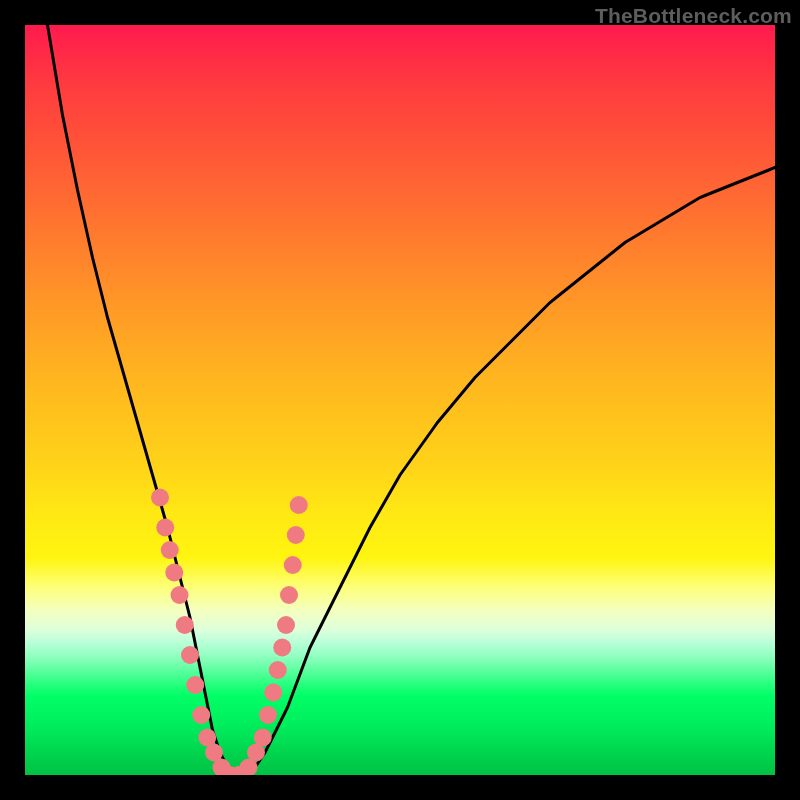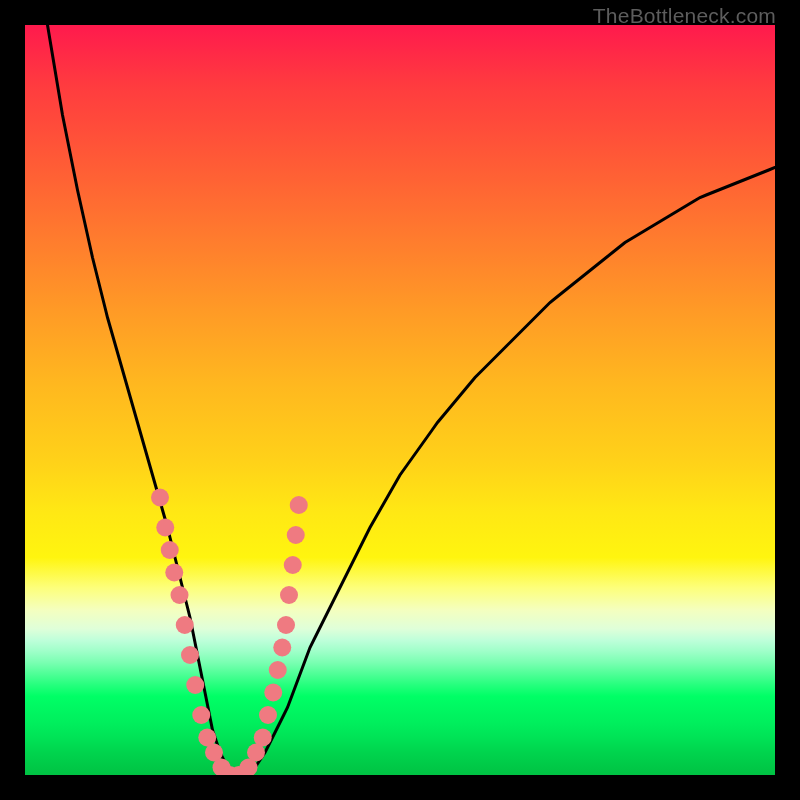--- a/index.html
+++ b/index.html
@@ -57,25 +57,25 @@
   }
   svg.curve {
     position: absolute;
     left: 0; top: 0;
     width: 750px;
     height: 750px;
   }
   .watermark {
     position: absolute;
     top: 4px;
-    right: 24px;
+    right: 8px;
     color: #5d5d5d;
     font-size: 21px;
     letter-spacing: 0.2px;
-    font-weight: 400;
+    font-weight: 700;
   }
 </style>
 </head>
 <body>
 
 <div class="frame">
   <div class="plot-area">
     <div class="gradient-bg"></div>
     <svg class="curve" viewBox="0 0 750 750" preserveAspectRatio="none">
       <path id="curve-path" fill="none" stroke="#000000" stroke-width="3" stroke-linecap="round" d="M22.50,0.00 L25.00,15.00 L27.50,30.00 L30.00,45.00 L32.50,60.00 L35.00,75.00 L37.50,90.00 L40.00,102.50 L42.50,115.00 L45.00,127.50 L47.50,140.00 L50.00,152.50 L52.50,165.00 L55.00,176.25 L57.50,187.50 L60.00,198.75 L62.50,210.00 L65.00,221.25 L67.50,232.50 L70.00,242.50 L72.50,252.50 L75.00,262.50 L77.50,272.50 L80.00,282.50 L82.50,292.50 L85.00,301.25 L87.50,310.00 L90.00,318.75 L92.50,327.50 L95.00,336.25 L97.50,345.00 L100.00,353.75 L102.50,362.50 L105.00,371.25 L107.50,380.00 L110.00,388.75 L112.50,397.50 L115.00,406.25 L117.50,415.00 L120.00,423.75 L122.50,432.50 L125.00,441.25 L127.50,450.00 L130.00,458.75 L132.50,467.50 L135.00,476.25 L137.50,485.00 L140.00,493.75 L142.50,502.50 L143.75,507.50 L145.00,512.50 L146.25,517.50 L147.50,522.50 L148.75,527.50 L150.00,532.50 L151.25,537.50 L152.50,542.50 L153.75,547.50 L155.00,552.50 L156.25,557.50 L157.50,562.50 L158.75,567.50 L160.00,572.50 L161.25,577.50 L162.50,582.50 L163.75,587.50 L165.00,592.50 L166.25,598.75 L167.50,605.00 L168.75,611.25 L170.00,617.50 L171.25,623.75 L172.50,630.00 L173.75,636.25 L175.00,642.50 L176.25,648.75 L177.50,655.00 L178.75,661.25 L180.00,667.50 L181.25,673.75 L182.50,680.00 L183.75,686.25 L185.00,692.50 L186.25,698.75 L187.50,705.00 L188.75,708.75 L190.00,712.50 L191.25,716.25 L192.50,720.00 L193.75,723.75 L195.00,727.50 L196.25,730.00 L197.50,732.50 L198.75,735.00 L200.00,737.50 L201.25,740.00 L202.50,742.50 L203.75,743.75 L205.00,745.00 L206.25,746.25 L207.50,747.50 L208.75,748.75 L210.00,750.00 L212.50,750.00 L215.00,750.00 L217.50,750.00 L220.00,750.00 L222.50,750.00 L225.00,750.00 L227.50,746.25 L230.00,742.50 L232.50,738.75 L235.00,735.00 L237.50,731.25 L240.00,727.50 L243.75,720.00 L247.50,712.50 L251.25,705.00 L255.00,697.50 L258.75,690.00 L262.50,682.50 L266.25,672.50 L270.00,662.50 L273.75,652.50 L277.50,642.50 L281.25,632.50 L285.00,622.50 L290.00,612.50 L295.00,602.50 L300.00,592.50 L305.00,582.50 L310.00,572.50 L315.00,562.50 L320.00,552.50 L325.00,542.50 L330.00,532.50 L335.00,522.50 L340.00,512.50 L345.00,502.50 L350.00,493.75 L355.00,485.00 L360.00,476.25 L365.00,467.50 L370.00,458.75 L375.00,450.00 L381.25,441.25 L387.50,432.50 L393.75,423.75 L400.00,415.00 L406.25,406.25 L412.50,397.50 L418.75,390.00 L425.00,382.50 L431.25,375.00 L437.50,367.50 L443.75,360.00 L450.00,352.50 L456.25,346.25 L462.50,340.00 L468.75,333.75 L475.00,327.50 L481.25,321.25 L487.50,315.00 L493.75,308.75 L500.00,302.50 L506.25,296.25 L512.50,290.00 L518.75,283.75 L525.00,277.50 L531.25,272.50 L537.50,267.50 L543.75,262.50 L550.00,257.50 L556.25,252.50 L562.50,247.50 L568.75,242.50 L575.00,237.50 L581.25,232.50 L587.50,227.50 L593.75,222.50 L600.00,217.50 L606.25,213.75 L612.50,210.00 L618.75,206.25 L625.00,202.50 L631.25,198.75 L637.50,195.00 L643.75,191.25 L650.00,187.50 L656.25,183.75 L662.50,180.00 L668.75,176.25 L675.00,172.50 L681.25,170.00 L687.50,167.50 L693.75,165.00 L700.00,162.50 L706.25,160.00 L712.50,157.50 L718.75,155.00 L725.00,152.50 L731.25,150.00 L737.50,147.50 L743.75,145.00 L750.00,142.50 "></path>

